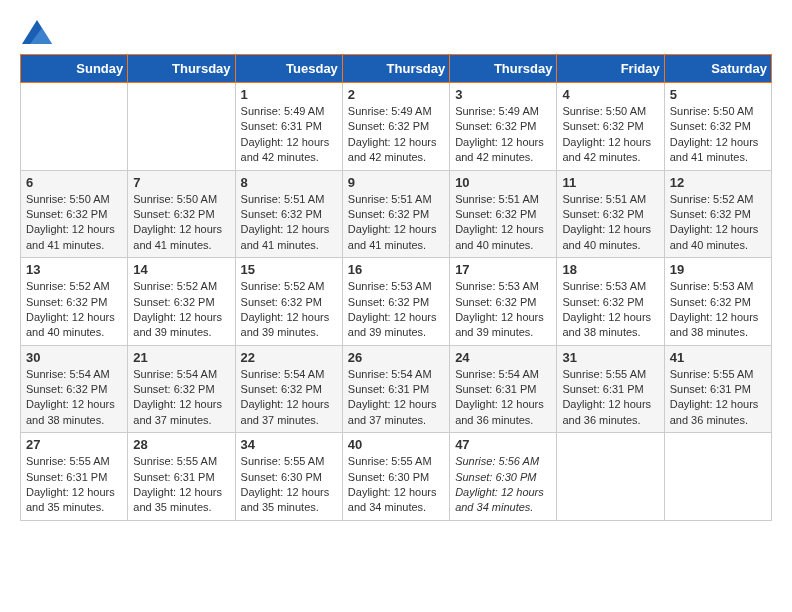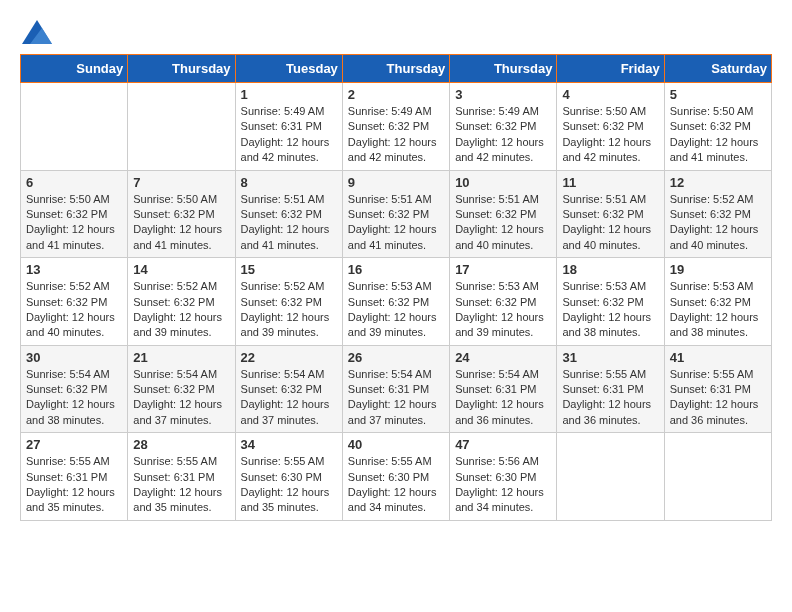--- a/index.html
+++ b/index.html
@@ -293,21 +293,21 @@
 Daylight: 12 hours and 35 minutes.</div>
         </td>
         <td>
           <span class="day-num">40</span>
           <div class="day-info" style="white-space: pre-line;">Sunrise: 5:55 AM
 Sunset: 6:30 PM
 Daylight: 12 hours and 34 minutes.</div>
         </td>
         <td>
           <span class="day-num">47</span>
-          <div class="day-info" style="white-space: pre-line;">Sunrise: 5:56 AM
+          <div class="day-info" style="white-space: pre-line; font-style: italic;">Sunrise: 5:56 AM
 Sunset: 6:30 PM
 Daylight: 12 hours and 34 minutes.</div>
         </td>
         <td class="empty-cell"></td>
         <td class="empty-cell"></td>
       </tr>
     </tbody>
 </table>
 
 </body></html>

